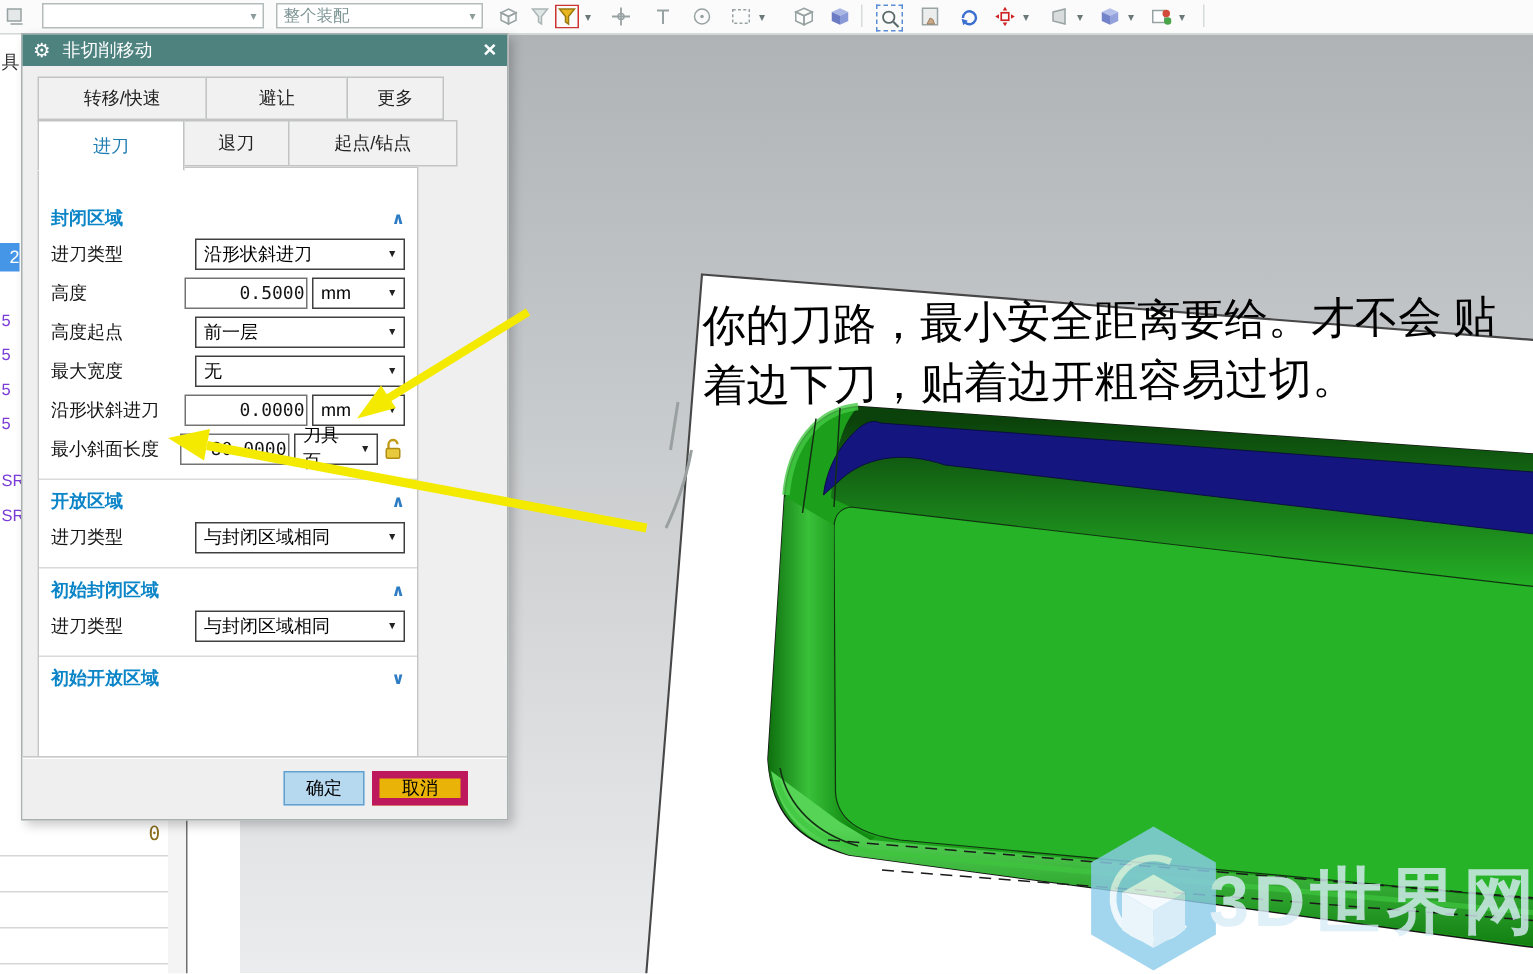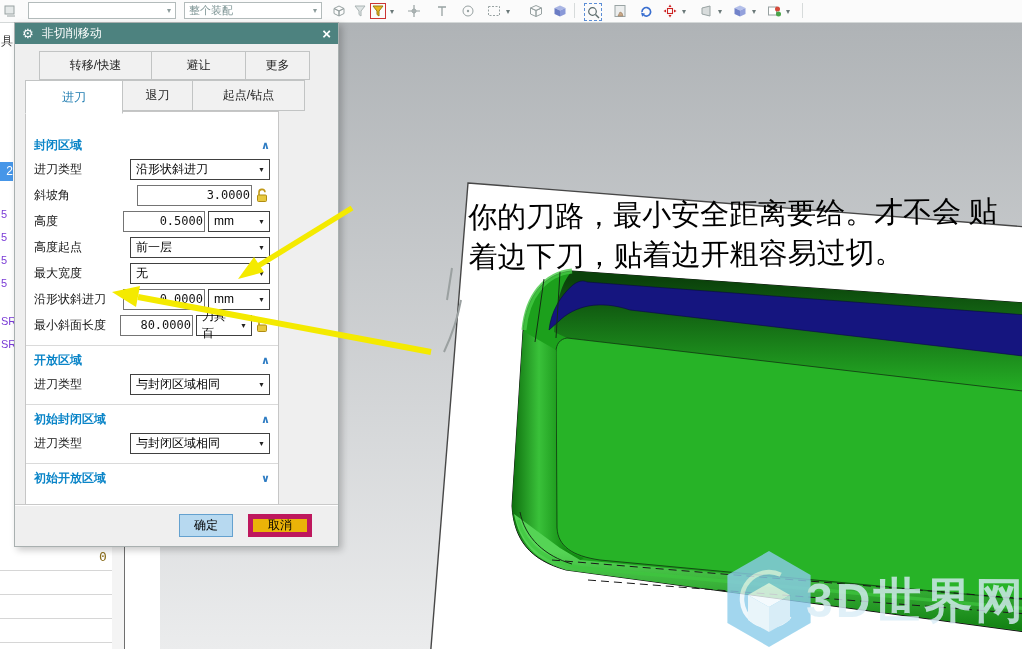--- a/index.html
+++ b/index.html
@@ -25,42 +25,42 @@
   .graycol{position:absolute;left:112px;top:503px;width:12px;height:124px;background:#f4f4f4}
   .vdark{position:absolute;left:124px;top:503px;width:1px;height:124px;background:#6f6f6f}
   .zero{position:absolute;left:99px;top:527px;font-size:13px;color:#8a6d1c;font-family:"DejaVu Sans Mono",monospace}
 
   
   .dlg{position:absolute;left:14px;top:22px;width:325px;height:525px;background:#efefef;
        border:1px solid #a9b0b0;box-sizing:border-box;box-shadow:3px 3px 7px rgba(0,0,0,.22);z-index:10}
   .dlg-title{height:21px;background:#4d827f;color:#fff;display:flex;align-items:center;padding:0 7px;font-size:12px}
   .gear{margin-right:8px;font-size:13px;line-height:13px}
   .dlg-close{margin-left:auto;font-size:15px;font-weight:bold;line-height:15px;cursor:default}
-  .tabs1{position:absolute;left:24px;top:28px;display:flex}
+  .tabs1{position:absolute;left:10px;top:28px;display:flex}
   .tabs2{position:absolute;left:10px;top:57px;display:flex}
   .tab{height:29px;box-sizing:border-box;border:1px solid #c2c4c4;background:#f1f1f1;display:flex;
        align-items:center;justify-content:center;font-size:12px;color:#222;margin-right:-1px}
   .tabs2 .tab{height:31px}
   .tab.active{background:#fff;border-bottom:1px solid #fff;color:#1d7bb0;height:34px;z-index:3}
   .panel{position:absolute;left:10px;top:88px;width:254px;height:395px;background:#fff;
          border:1px solid #c6c6c6;box-sizing:border-box;padding:22px 8px 0 8px;overflow:hidden}
   .sec{display:flex;align-items:center;font-size:12px;color:#0b85c8;height:22px;font-weight:bold}
   .sec .chev{margin-left:auto;color:#2e7cc3;font-size:11px;font-weight:bold}
   .frow{display:flex;align-items:center;height:26px;font-size:12px;color:#141414}
   .ctrls{margin-left:auto;display:flex;align-items:center;gap:3px}
   .combo{box-sizing:border-box;height:21px;border:1px solid #404040;background:#fff;display:flex;
          align-items:center;font-size:12px;color:#000;padding:0 4px 0 5px}
   .combo .ar{margin-left:auto;font-size:7px;color:#222;padding-left:4px}
   .num{box-sizing:border-box;height:21px;border:1px solid #747474;background:#fff;display:flex;align-items:center;
        justify-content:flex-end;font-family:"DejaVu Sans Mono",monospace;font-size:12px;padding:0 1px;overflow:hidden}
   .w140{width:140px}.w115{width:115px}.w82{width:82px}.w62{width:62px}.w73{width:73px}.w56{width:56px}
   .hr{border-top:1px solid #dadada;margin:7px -8px 3px -8px}
   .dlg-bottom{position:absolute;left:0;bottom:0;width:100%;height:42px;box-sizing:border-box;
               border-top:1px solid #c9c9c9;box-shadow:inset 0 1px 0 #fff;display:flex;align-items:center;
-              justify-content:flex-end;gap:15px;padding-right:26px;background:#efefef}
+              justify-content:flex-end;gap:5px;padding-right:26px;background:#efefef}
   .btn{height:23px;box-sizing:border-box;font-size:12px;display:flex;align-items:center;justify-content:center}
   .btn-ok{width:54px;background:#b7d9f0;border:1px solid #64a1cf;color:#000}
   .btn-cancel{width:64px;background:#eab308;border:5px solid #be185d;color:#000}
   .lockicon{display:flex}
 
   
   .vpsvg{position:absolute;left:160px;top:22px;z-index:0}
   .arrows{position:absolute;left:0;top:0;z-index:30;pointer-events:none}
 </style>
 </head>
@@ -293,32 +293,20 @@
     <div class="frow">
       <span class="lbl">进刀类型</span>
       <span class="ctrls">
         <span class="combo w140">
           <span>沿形状斜进刀</span>
           <span class="ar">▼</span>
         </span>
       </span>
     </div>
 
-    <div class="frow">
-      <span class="lbl">斜坡角</span>
-      <span class="ctrls">
-        <span class="num w115">3.0000</span>
-        <span class="lockicon">
-          <svg width="15" height="16">
-              <path d="M4 8V5.5a3 3 0 0 1 6-.3" fill="none" stroke="#c29a1a" stroke-width="1.6"></path>
-              <rect x="2.5" y="8" width="9" height="6.5" rx="1" fill="#e8c93e" stroke="#b08d12"></rect>
-            </svg>
-        </span>
-      </span>
-    </div>
 
     <div class="frow">
       <span class="lbl">高度</span>
       <span class="ctrls">
         <span class="num w82">0.5000</span>
         <span class="combo w62">
           <span>mm</span>
           <span class="ar">▼</span>
         </span>
       </span>

